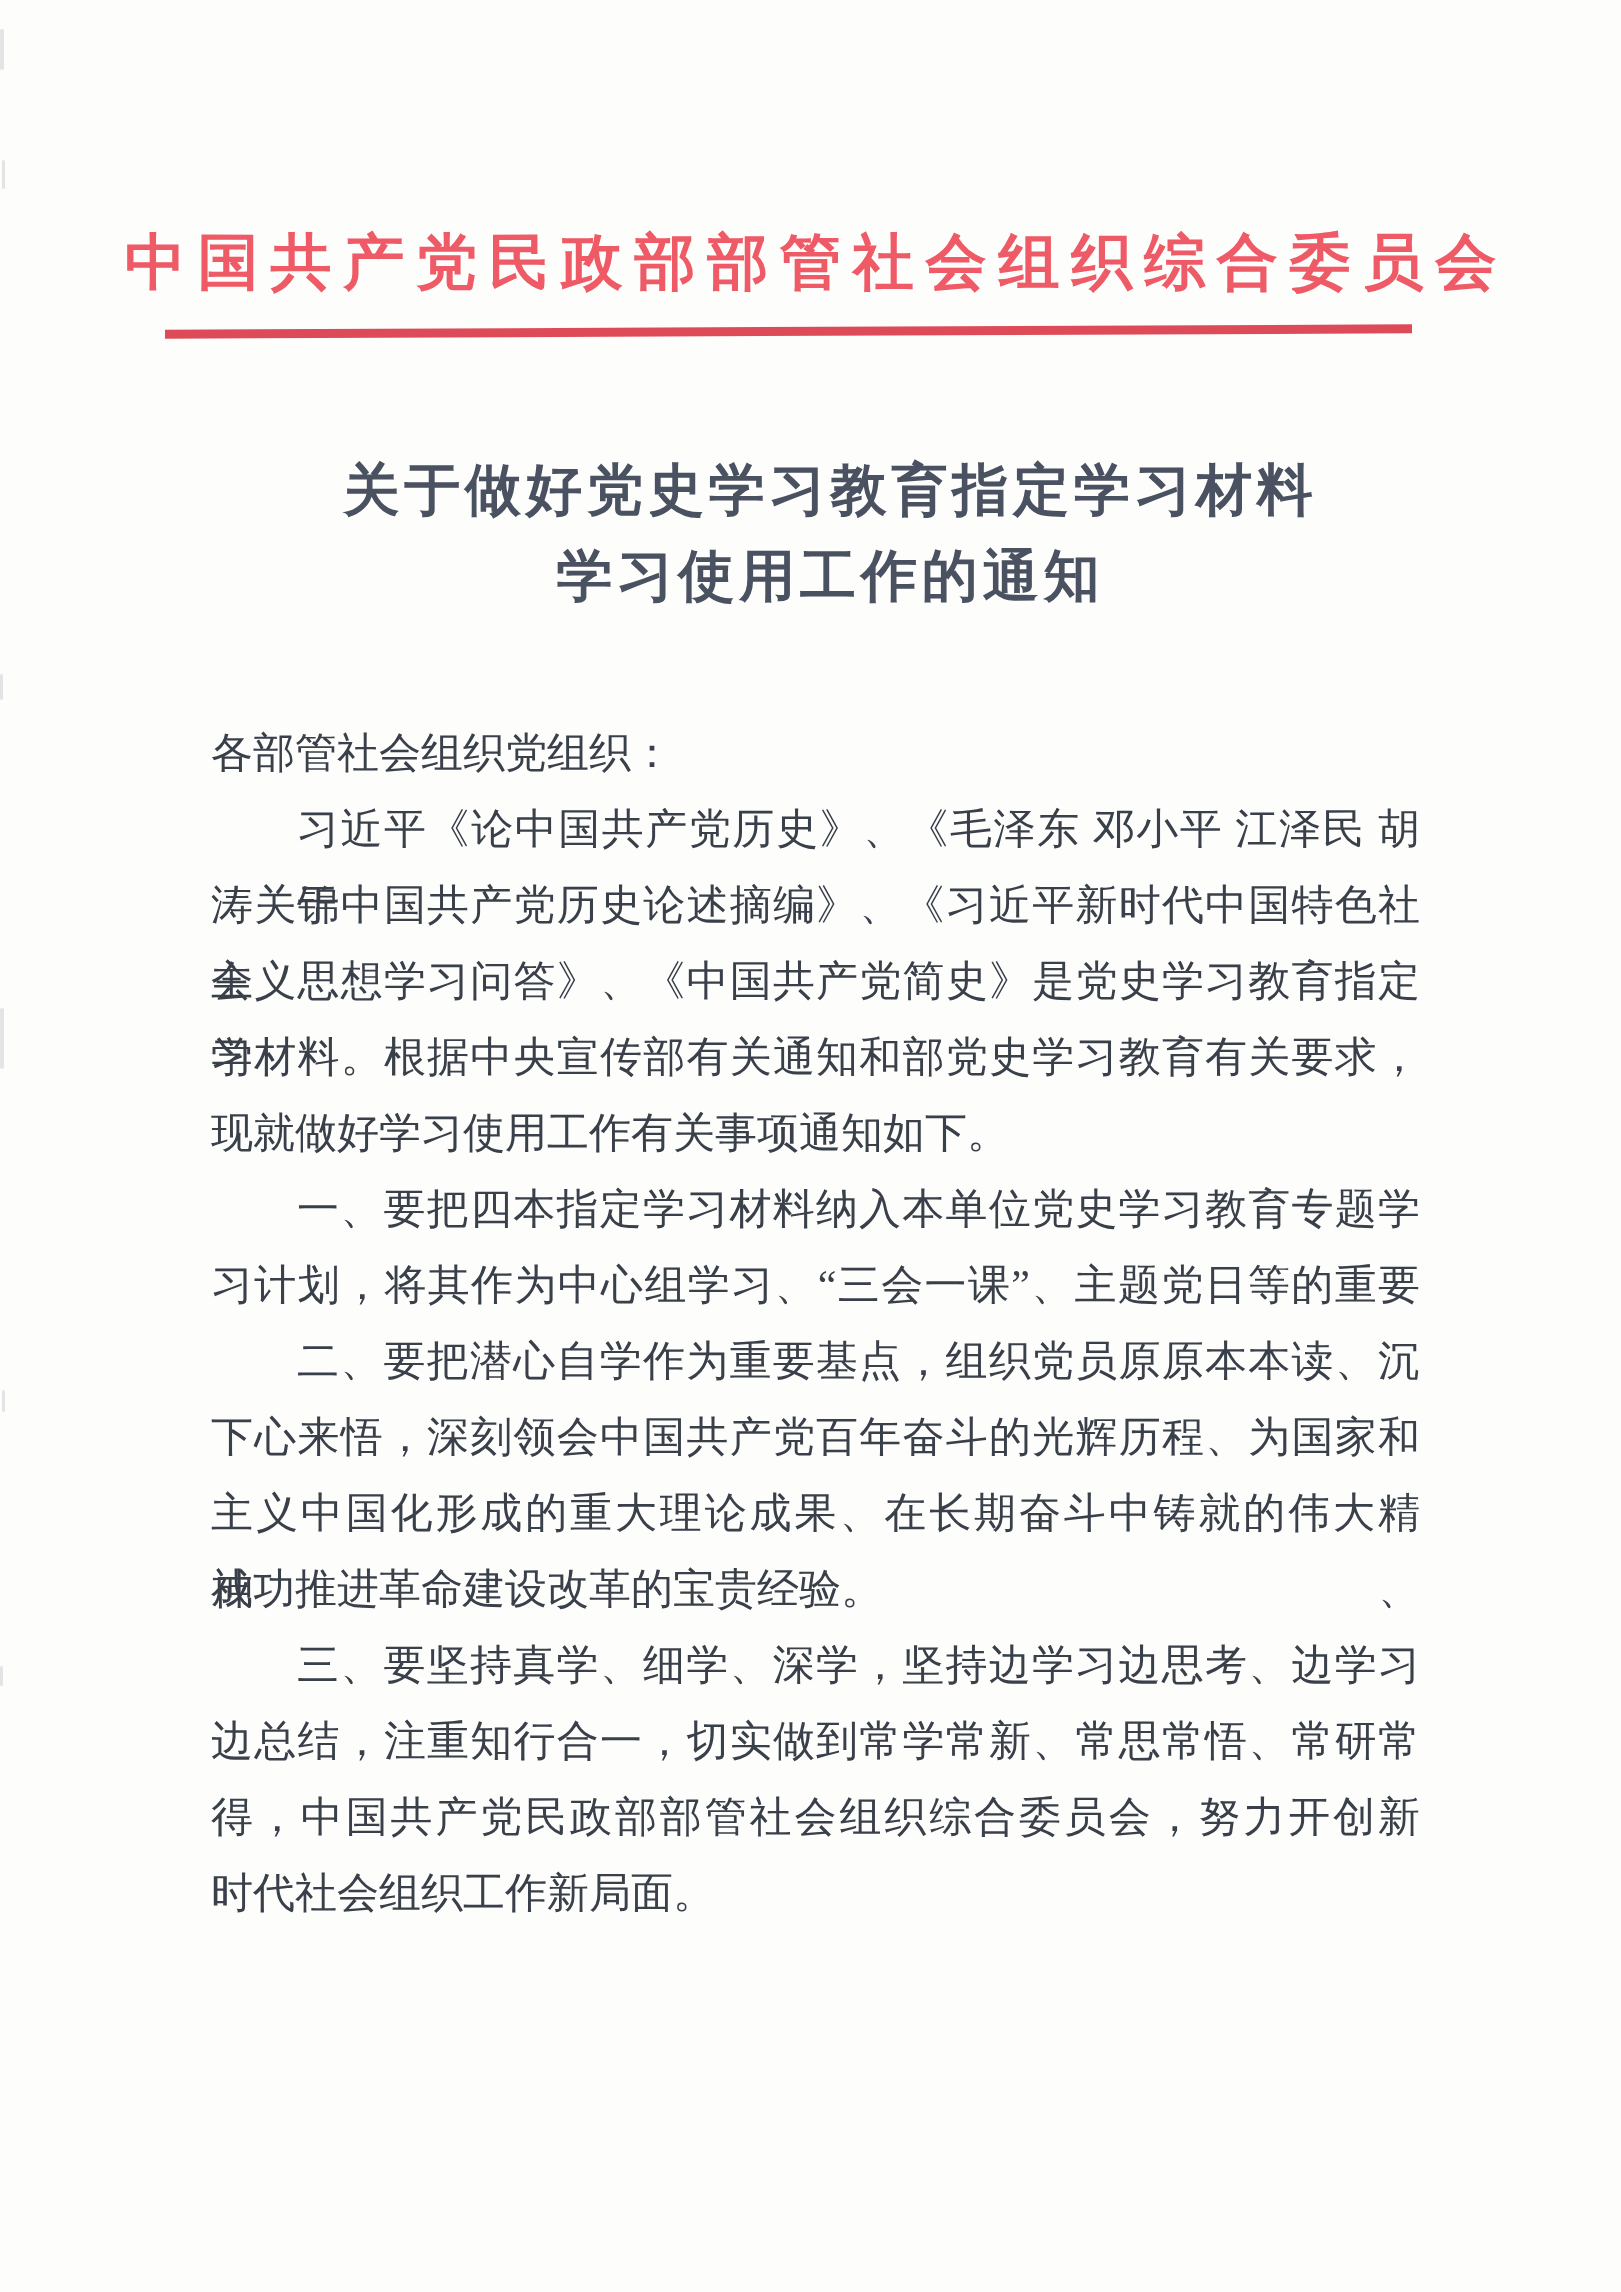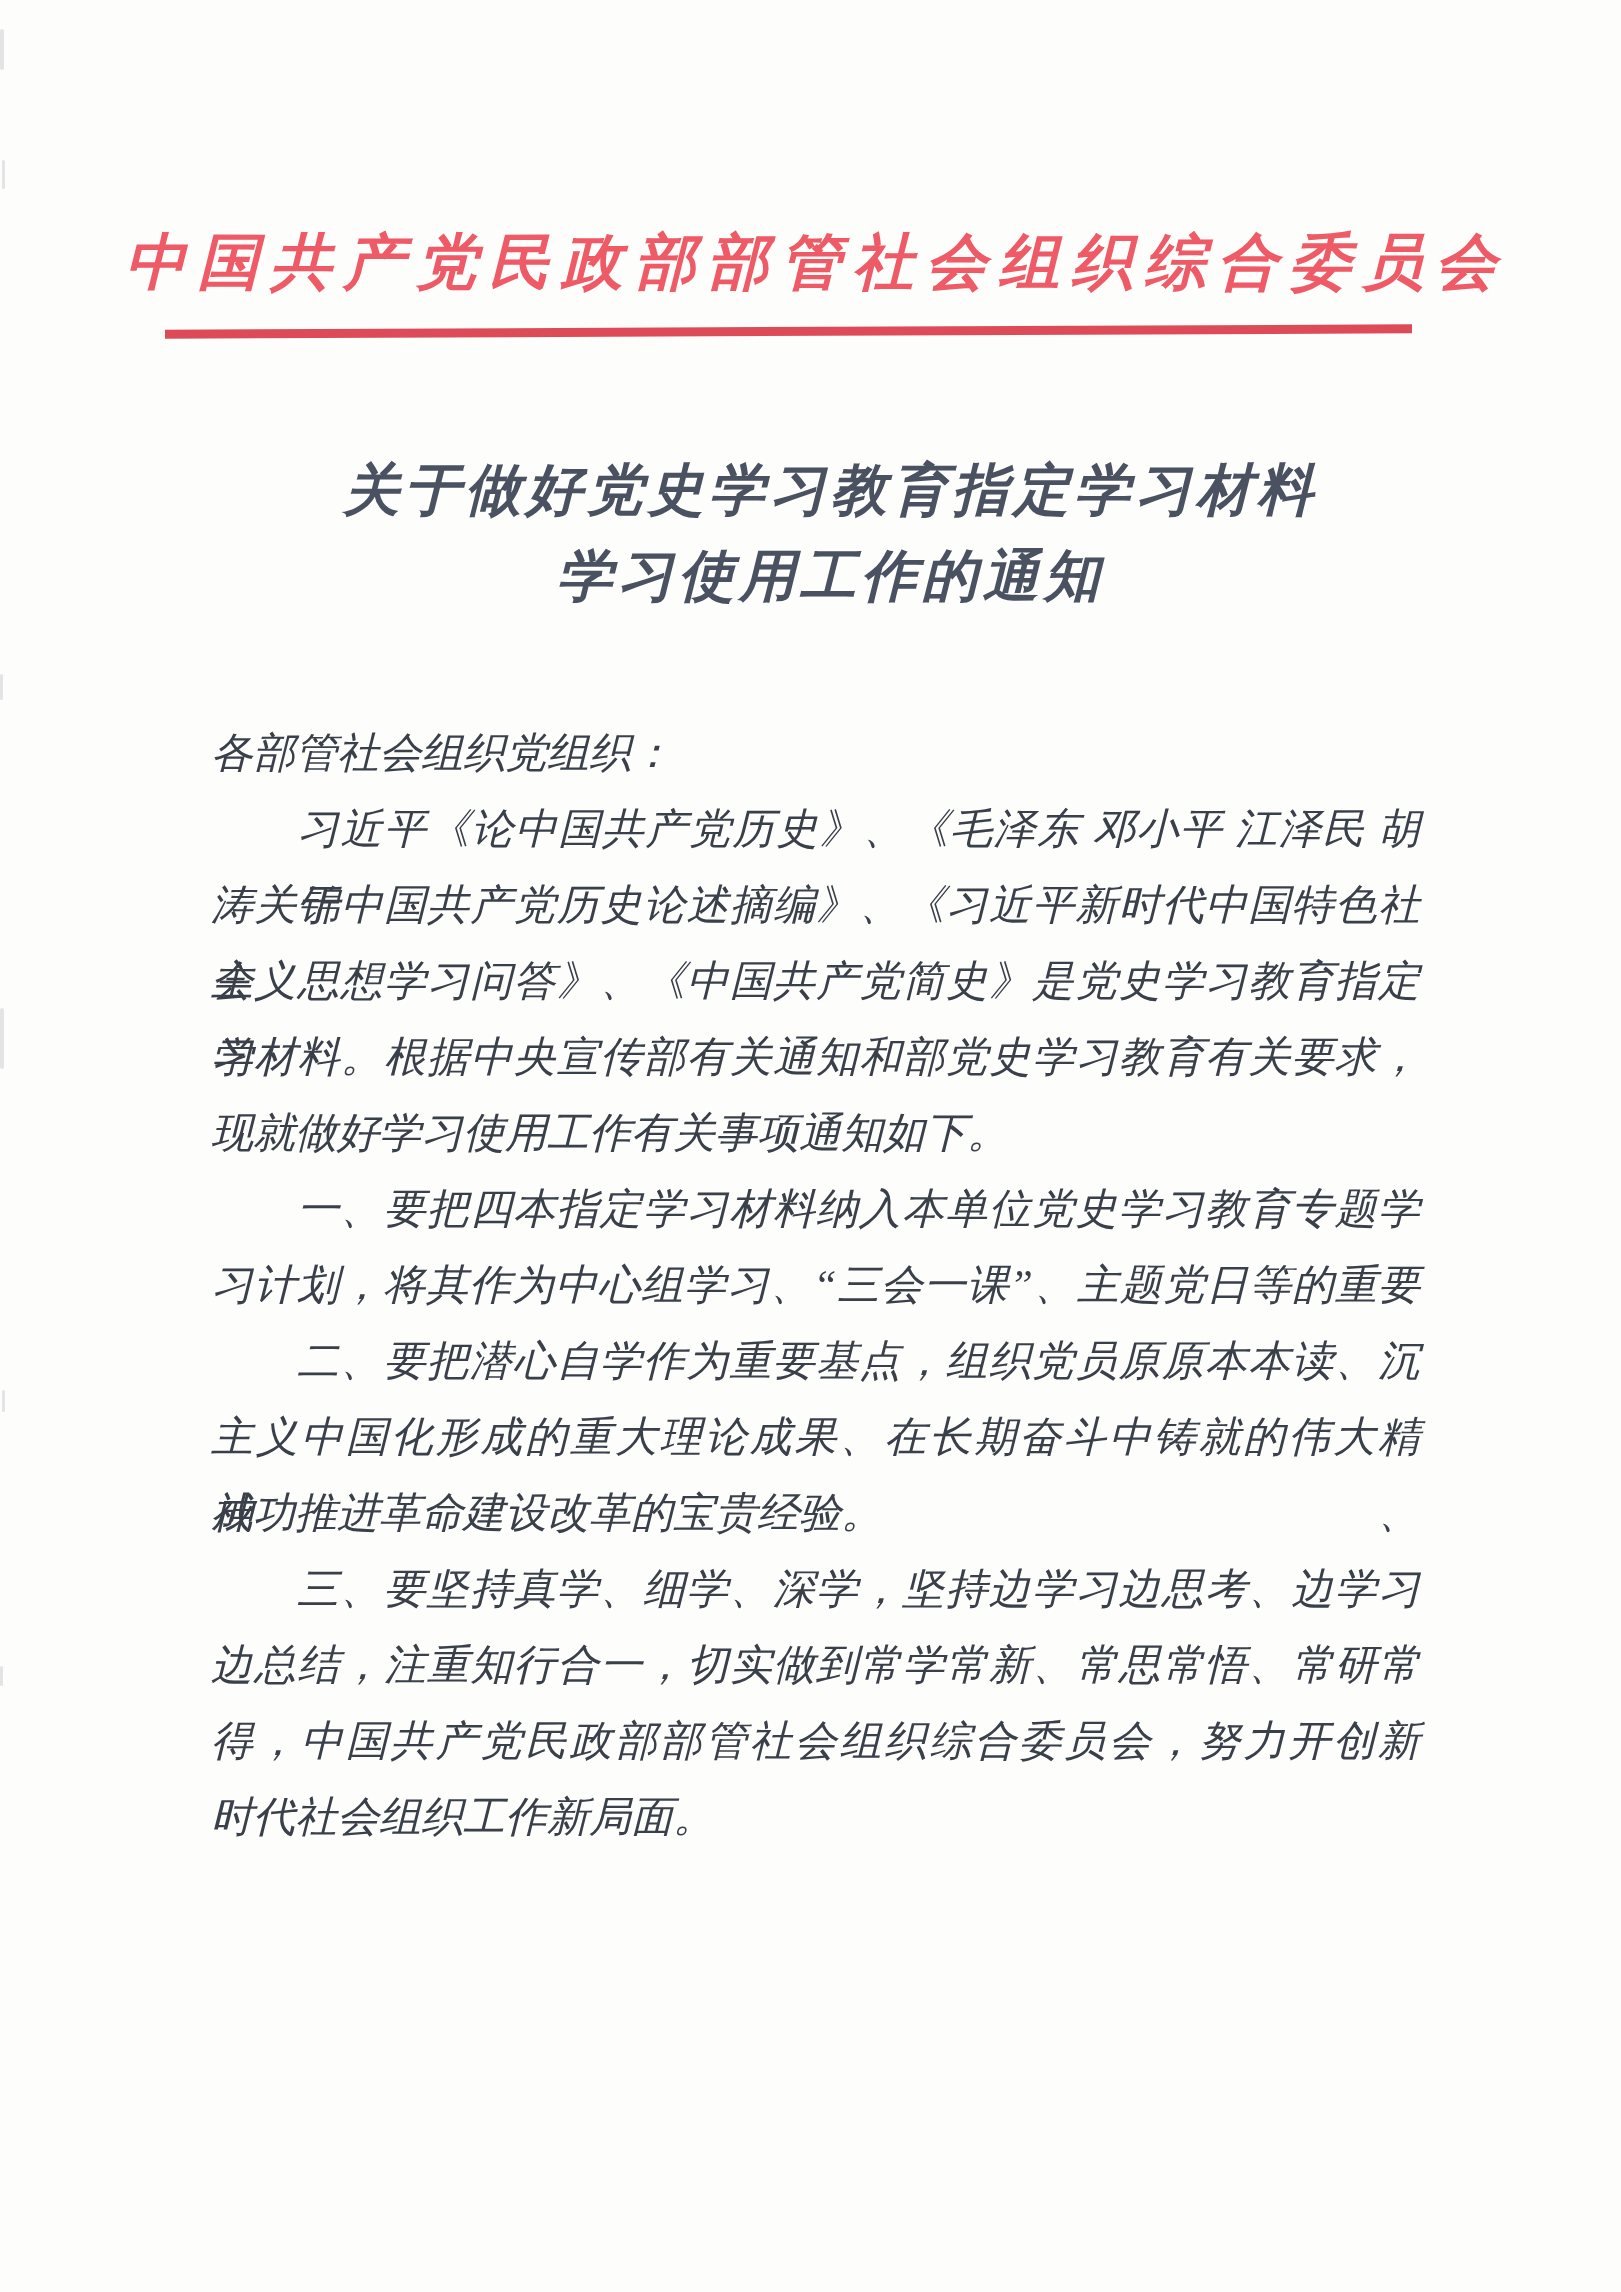--- a/index.html
+++ b/index.html
@@ -7,21 +7,20 @@
     padding: 0;
     background: #ffffff;
   }
   .page {
     position: relative;
     width: 1621px;
     height: 2293px;
     background: #fdfdfc;
     overflow: hidden;
     font-family: "Liberation Serif", serif;
-    font-style: italic;
   }
   
   .letterhead {
     position: absolute;
     top: 231px;
     left: 0;
     width: 100%;
     text-align: center;
     font-size: 61px;
     line-height: 1.04;
@@ -105,20 +104,21 @@
   <div class="body-block" id="body-lines">
       <div class="line">各部管社会组织党组织：</div>
       <div class="line indent just">习近平《论中国共产党历史》、《毛泽东 邓小平 江泽民 胡锦</div>
       <div class="line just">涛关于中国共产党历史论述摘编》、《习近平新时代中国特色社会</div>
       <div class="line just">主义思想学习问答》、《中国共产党简史》是党史学习教育指定学</div>
       <div class="line just">习材料。根据中央宣传部有关通知和部党史学习教育有关要求，</div>
       <div class="line">现就做好学习使用工作有关事项通知如下。</div>
       <div class="line indent just">一、要把四本指定学习材料纳入本单位党史学习教育专题学</div>
       <div class="line just">习计划，将其作为中心组学习、“三会一课”、主题党日等的重要</div>
       <div class="line indent just">二、要把潜心自学作为重要基点，组织党员原原本本读、沉</div>
+      <div class="line just">下心来悟，深刻领会中国共产党百年奋斗的光辉历程、为国家和</div>
       <div class="line just">主义中国化形成的重大理论成果、在长期奋斗中铸就的伟大精神、</div>
       <div class="line">成功推进革命建设改革的宝贵经验。</div>
       <div class="line indent just">三、要坚持真学、细学、深学，坚持边学习边思考、边学习</div>
       <div class="line just">边总结，注重知行合一，切实做到常学常新、常思常悟、常研常</div>
       <div class="line just">得，中国共产党民政部部管社会组织综合委员会，努力开创新</div>
       <div class="line">时代社会组织工作新局面。</div>
     </div>
 
   <div class="artifact a1"></div>
   <div class="artifact a2"></div>

